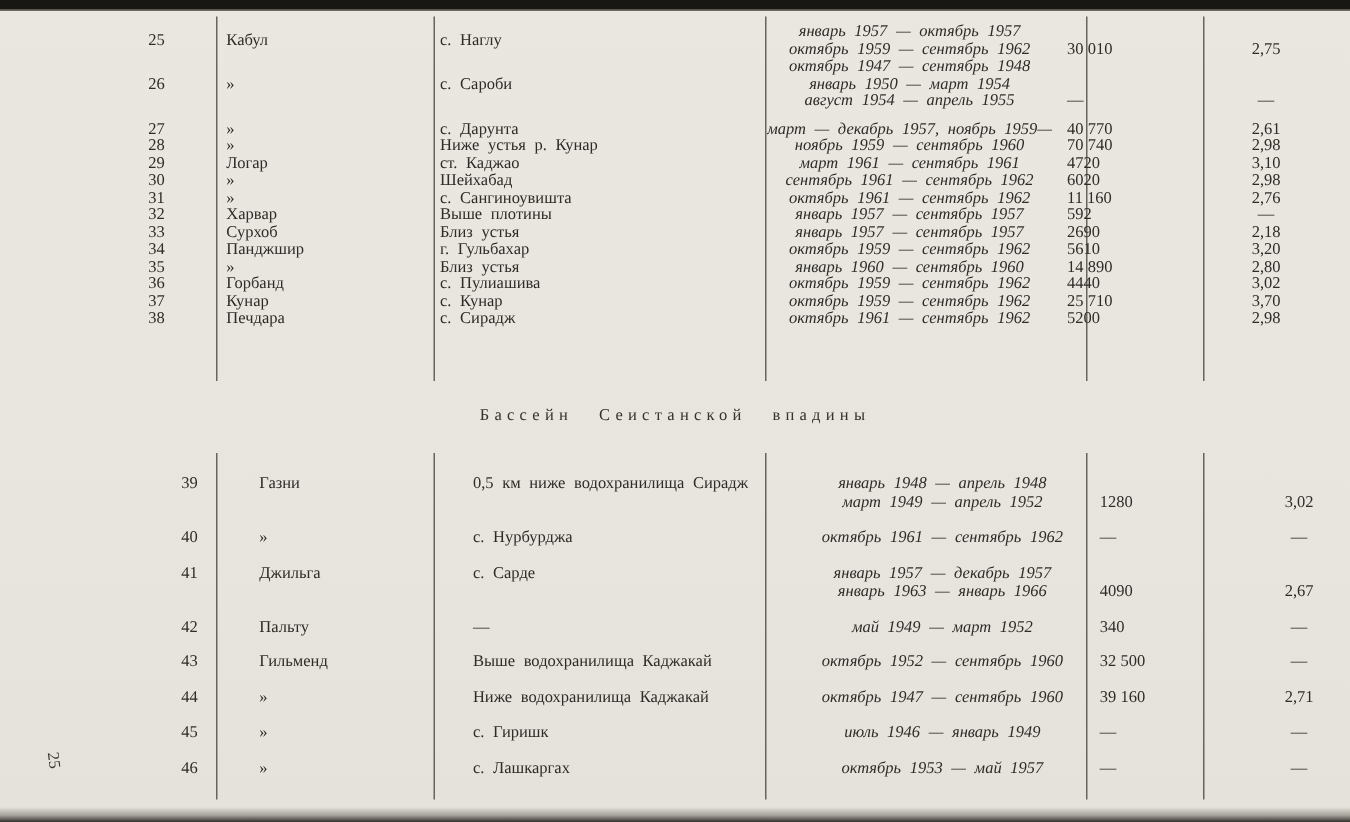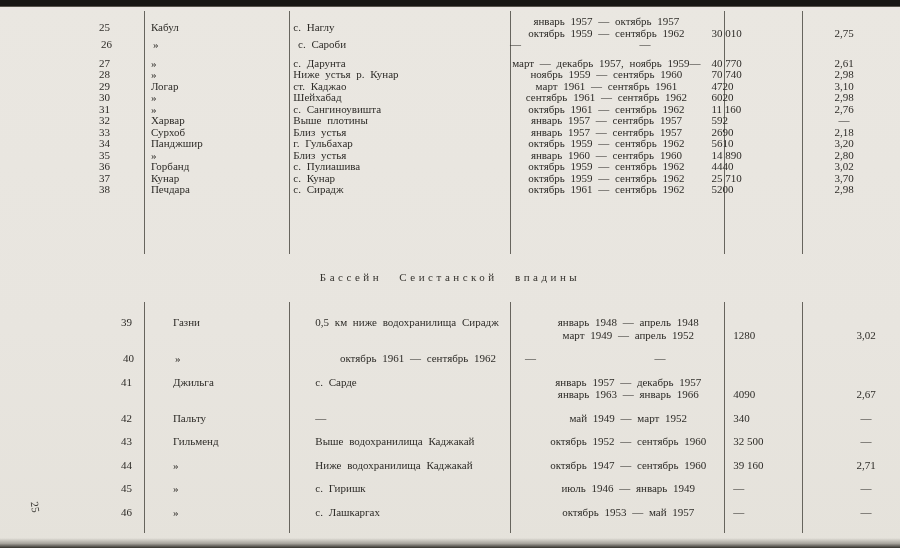--- a/index.html
+++ b/index.html
@@ -23,21 +23,21 @@
   .sec-top{top:16px;}
   .sec-bot{top:316px;padding-left:22px;}
   .row{display:flex;align-items:center;font-size:11px;}
   .sec-top .row{line-height:11.5px;}
   .sec-top .row:nth-child(3){margin-top:7px;}
   .sec-bot .row{line-height:12.5px;margin-bottom:11px;}
   .cell{box-sizing:border-box;}
   .c-num{width:144px;text-align:right;padding-right:32px;}
   .c-river{width:145px;padding-left:9px;word-spacing:2px;}
   .c-station{width:221px;padding-left:9px;word-spacing:3px;}
-  .c-period{width:214px;text-align:center;word-spacing:3px;}
+  .c-period{width:214px;text-align:center;word-spacing:3px;font-style:italic;}
   .c-vol{width:78px;text-align:left;padding-right:11px;}
   .c-q{width:114px;text-align:center;}
   .row .c-vol,.row .c-q{align-self:flex-end;}
   .sec-bot .c-vol{padding-right:20px;}
   .sec-bot .c-num,.sec-bot .c-river,.sec-bot .c-station{align-self:flex-start;}
   
   .basin-heading{position:absolute;top:271px;left:0;width:100%;margin:0;text-align:center;
     font-size:11px;font-weight:normal;letter-spacing:3.5px;word-spacing:11px;color:#34322d;}
   
   .page-number{position:absolute;left:30px;top:501px;font-size:11px;color:#3a3833;
@@ -71,20 +71,25 @@
           <div class="period-line">январь 1957 — октябрь 1957</div>
           <div class="period-line">октябрь 1959 — сентябрь 1962</div>
         </div>
         <div class="cell c-vol">30 010</div>
         <div class="cell c-q">2,75</div>
       </div>
       <div class="row">
         <div class="cell c-num">26</div>
         <div class="cell c-river">»</div>
         <div class="cell c-station">с. Сароби</div>
+        <div class="cell c-period">
+          <div class="period-line">октябрь 1947 — сентябрь 1948</div>
+          <div class="period-line">январь 1950 — март 1954</div>
+          <div class="period-line">август 1954 — апрель 1955</div>
+        </div>
         <div class="cell c-vol">—</div>
         <div class="cell c-q">—</div>
       </div>
       <div class="row">
         <div class="cell c-num">27</div>
         <div class="cell c-river">»</div>
         <div class="cell c-station">с. Дарунта</div>
         <div class="cell c-period">
           <div class="period-line">март — декабрь 1957, ноябрь 1959—</div>
         </div>
@@ -213,20 +218,21 @@
         <div class="cell c-period">
           <div class="period-line">январь 1948 — апрель 1948</div>
           <div class="period-line">март 1949 — апрель 1952</div>
         </div>
         <div class="cell c-vol">1280</div>
         <div class="cell c-q">3,02</div>
       </div>
       <div class="row">
         <div class="cell c-num">40</div>
         <div class="cell c-river">»</div>
+        <div class="cell c-station">с. Нурбурджа</div>
         <div class="cell c-period">
           <div class="period-line">октябрь 1961 — сентябрь 1962</div>
         </div>
         <div class="cell c-vol">—</div>
         <div class="cell c-q">—</div>
       </div>
       <div class="row">
         <div class="cell c-num">41</div>
         <div class="cell c-river">Джильга</div>
         <div class="cell c-station">с. Сарде</div>

